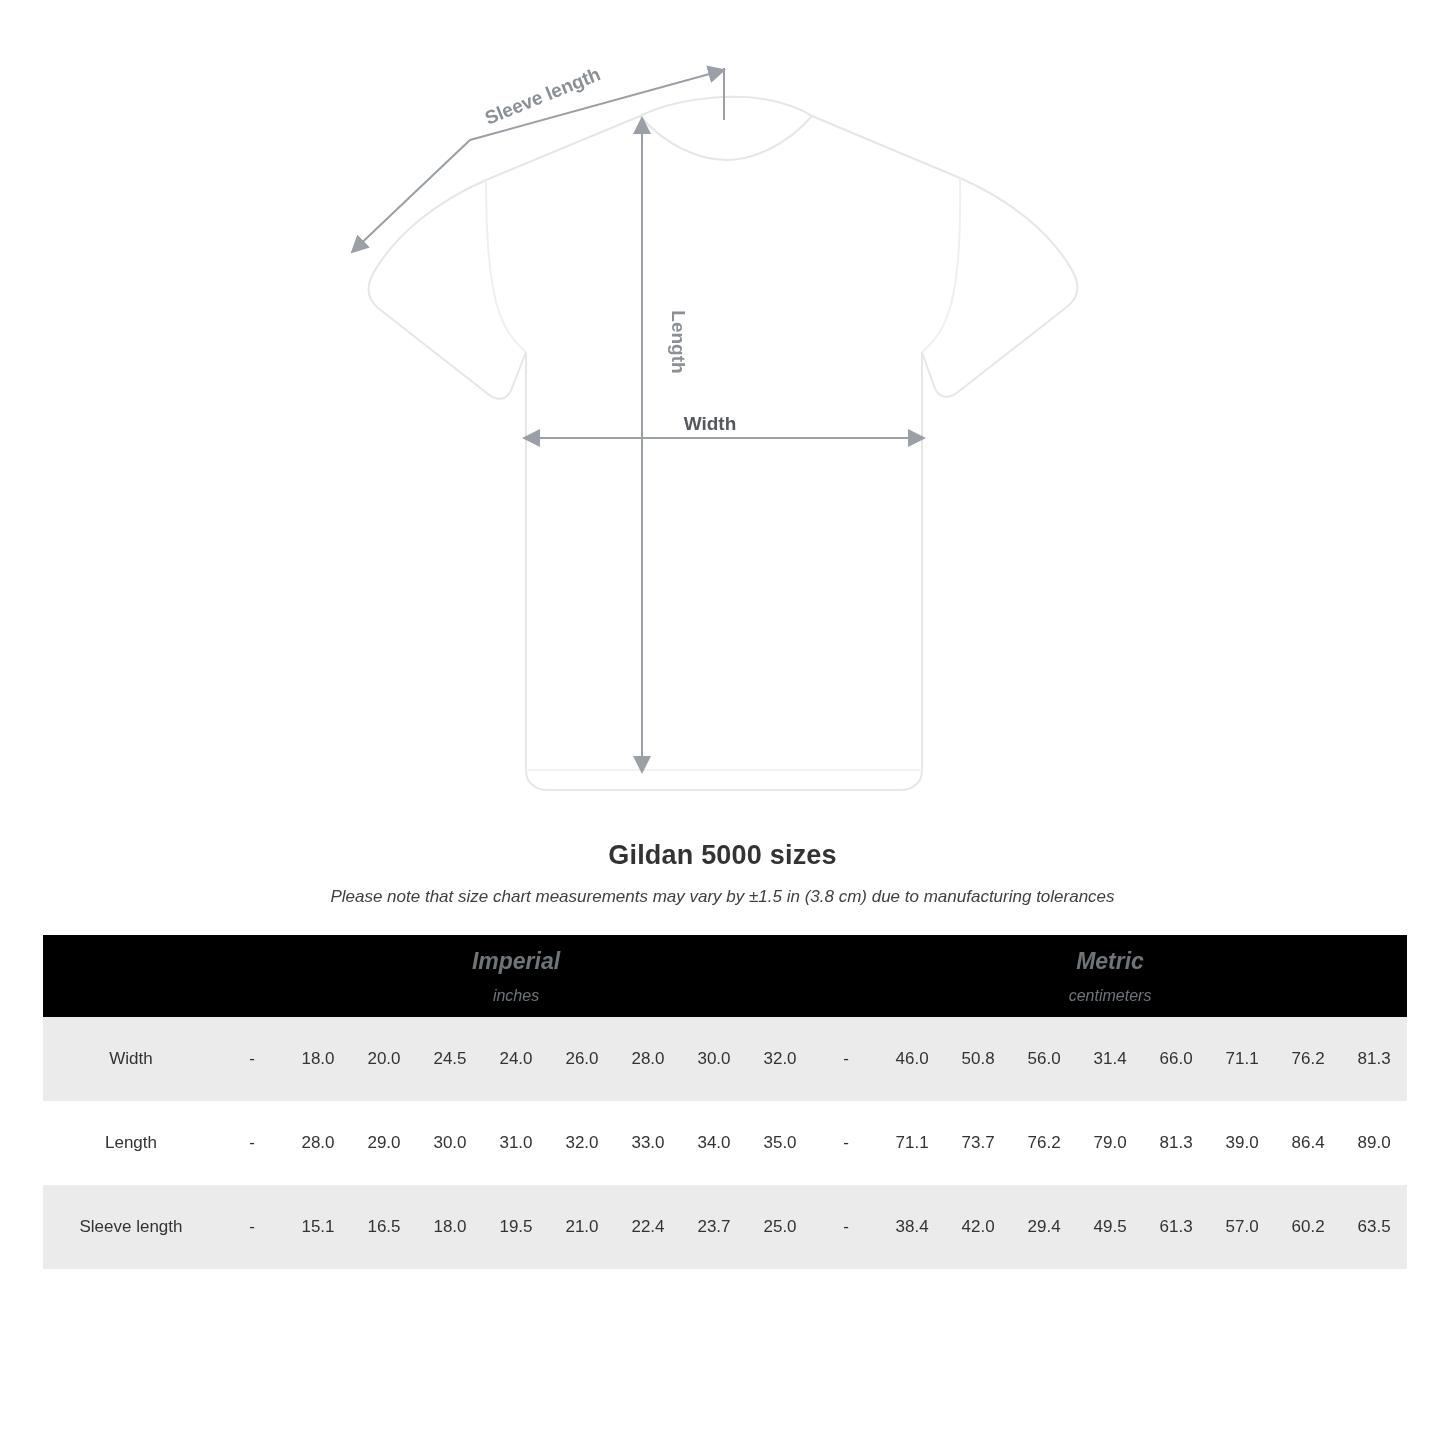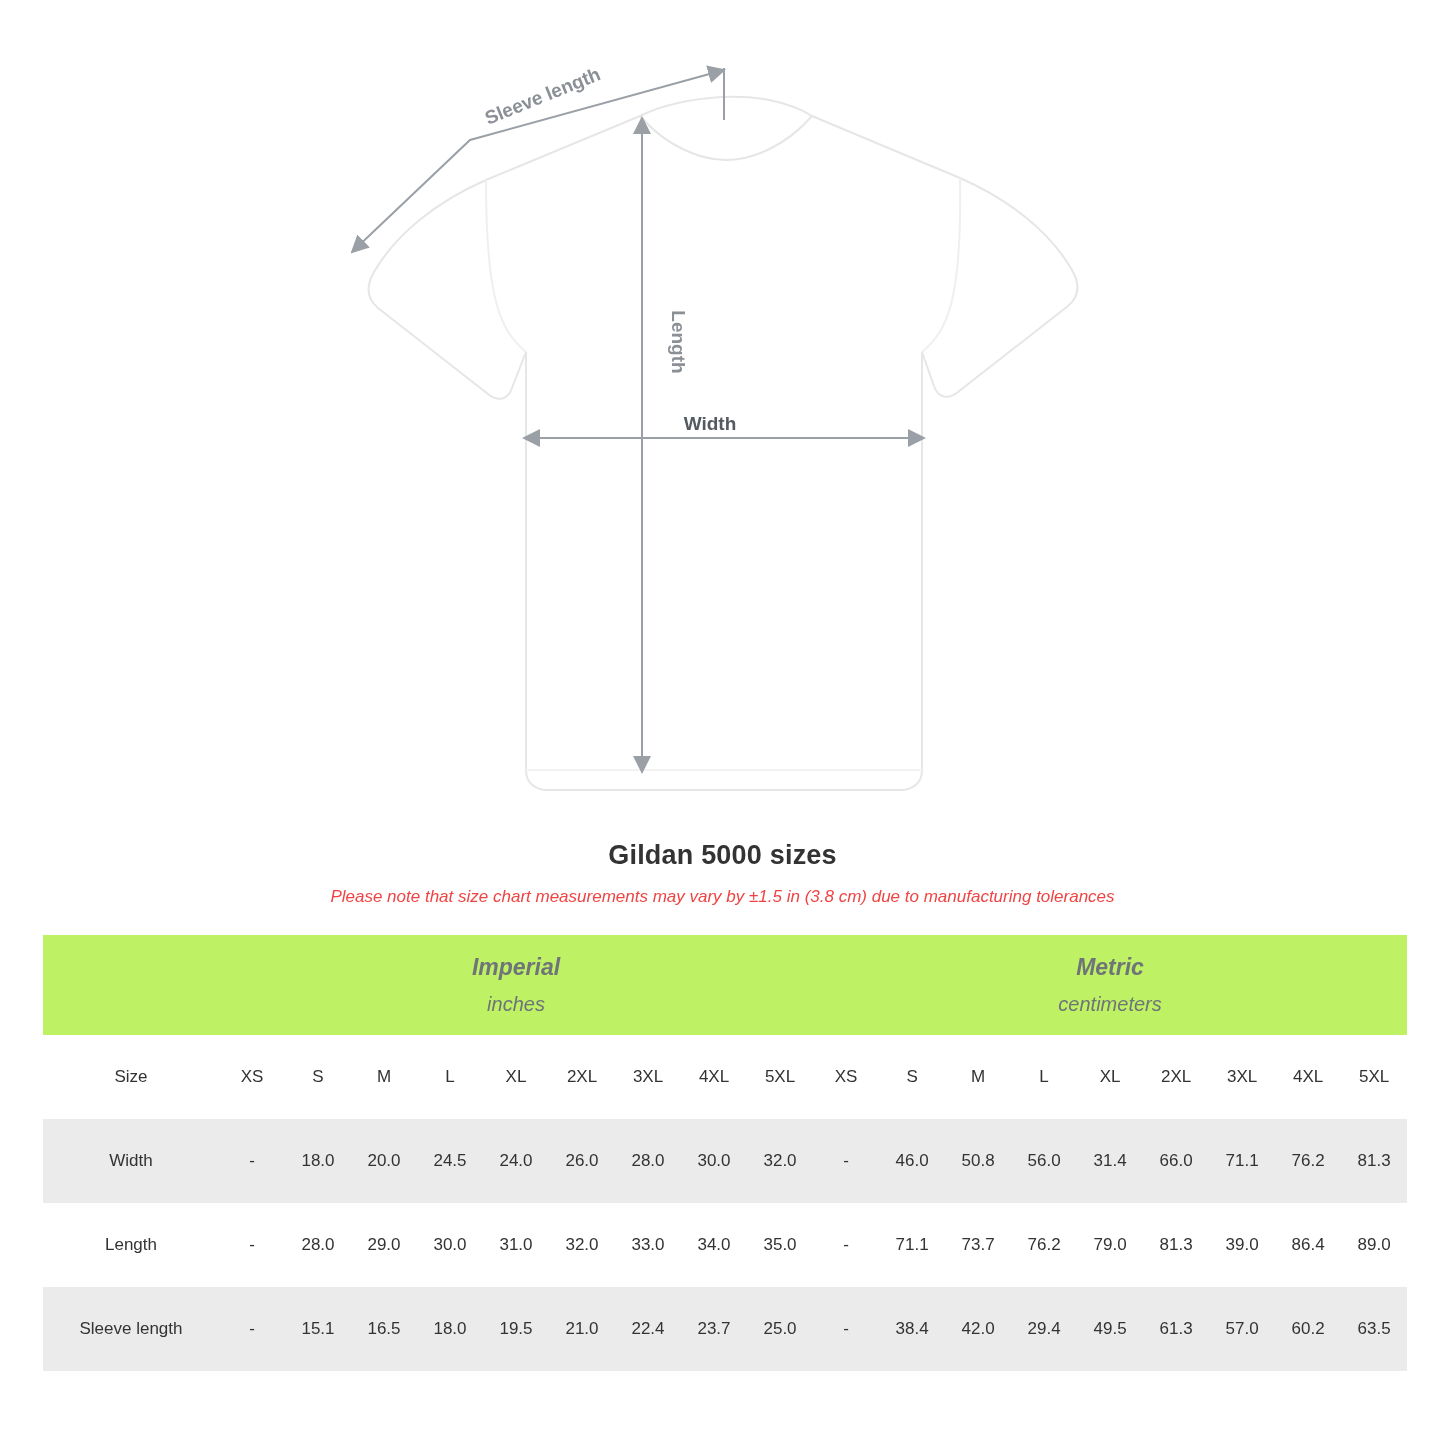--- a/index.html
+++ b/index.html
@@ -39,21 +39,21 @@
   .chart-title {
     font-size: 27px;
     font-weight: bold;
     color: #333333;
     letter-spacing: 0.2px;
     text-align: center;
   }
   .chart-note {
     font-size: 17px;
     font-style: italic;
-    color: #ef4444;
+    color: #404040;
     margin-top: 16px;
   }
 
   
   .table-wrap {
     margin: 28px 43px 0 43px;
   }
   table.size-table {
     width: 1359px;
     border-collapse: collapse;
@@ -62,32 +62,32 @@
   table.size-table td, table.size-table th {
     text-align: center;
     vertical-align: middle;
     font-size: 17px;
     color: #333333;
     font-weight: normal;
   }
 
   
   .unit-row td {
-    height: 100px;
-    background: #bef264;
+    height: 82px;
+    background: #000000;
     padding: 0;
   }
   .unit-name {
     font-size: 23px;
     font-style: italic;
     font-weight: bold;
     color: #6f7479;
   }
   .unit-sub {
-    font-size: 20px;
+    font-size: 16px;
     font-style: italic;
     color: #6f7479;
     margin-top: 12px;
   }
 
   
   .size-row td {
     height: 82px;
     background: #ffffff;
     font-weight: bold;
@@ -213,41 +213,20 @@
         <td colspan="9">
           <div class="unit-name">Imperial</div>
           <div class="unit-sub">inches</div>
         </td>
         <td colspan="9">
           <div class="unit-name">Metric</div>
           <div class="unit-sub">centimeters</div>
         </td>
       </tr>
 
-      <tr class="size-row">
-        <td class="rowlabel">Size</td>
-        <td>XS</td>
-        <td>S</td>
-        <td>M</td>
-        <td>L</td>
-        <td>XL</td>
-        <td>2XL</td>
-        <td>3XL</td>
-        <td>4XL</td>
-        <td>5XL</td>
-        <td>XS</td>
-        <td>S</td>
-        <td>M</td>
-        <td>L</td>
-        <td>XL</td>
-        <td>2XL</td>
-        <td>3XL</td>
-        <td>4XL</td>
-        <td>5XL</td>
-      </tr>
 
       <tr class="data-row shaded">
         <td class="rowlabel">Width</td>
         <td class="cell-val">-</td>
         <td class="cell-val">18.0</td>
         <td class="cell-val">20.0</td>
         <td class="cell-val">24.5</td>
         <td class="cell-val">24.0</td>
         <td class="cell-val">26.0</td>
         <td class="cell-val">28.0</td>

